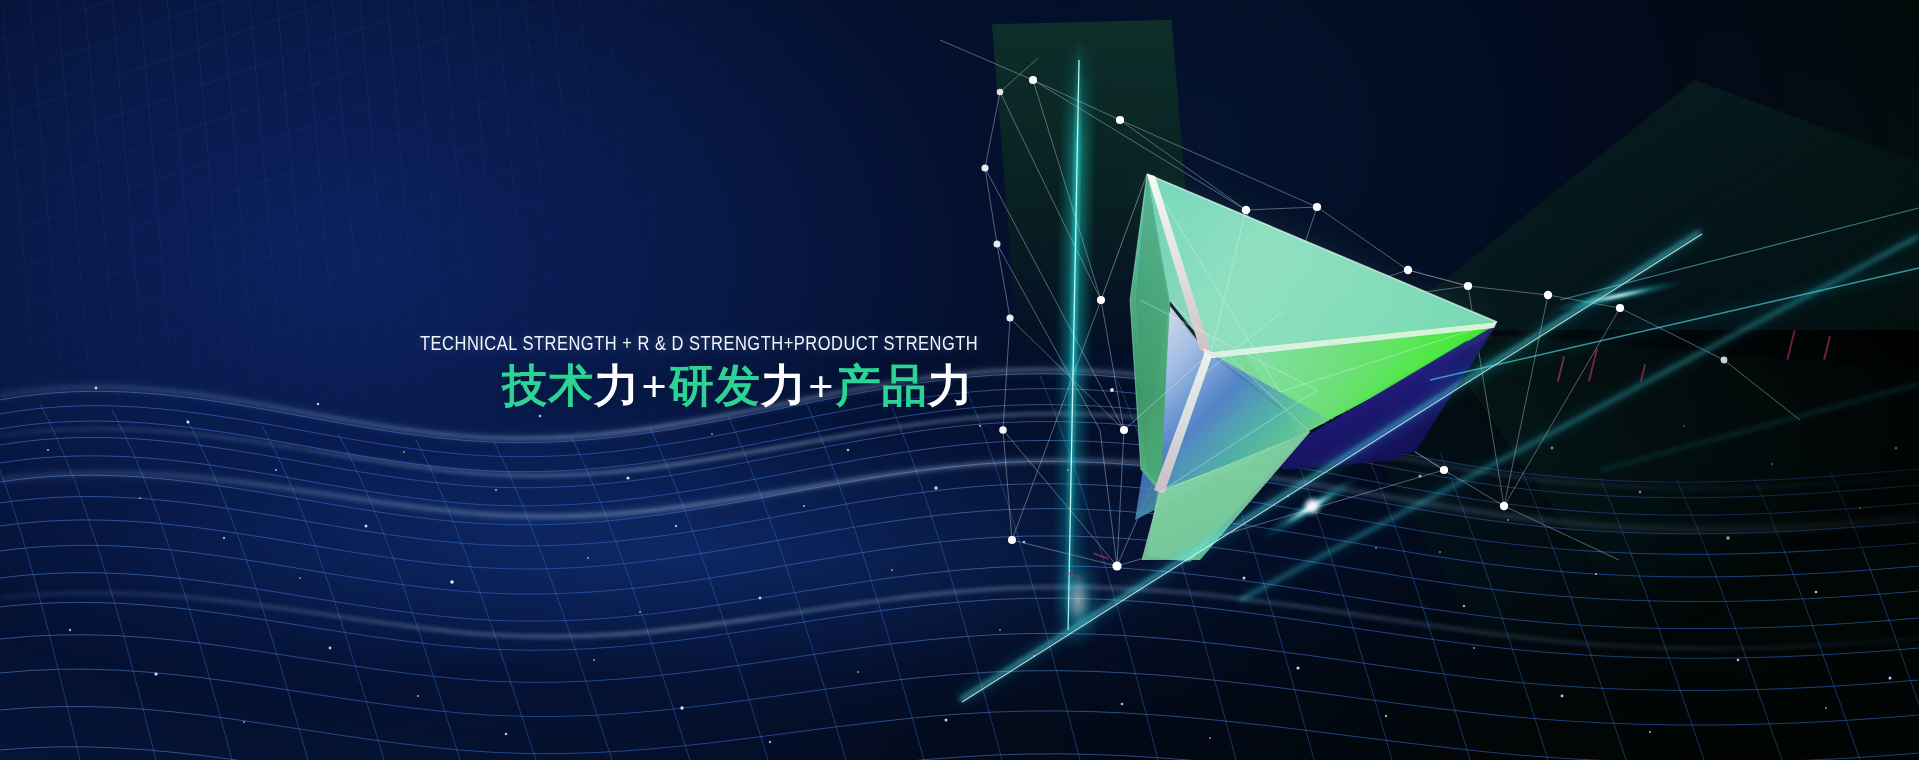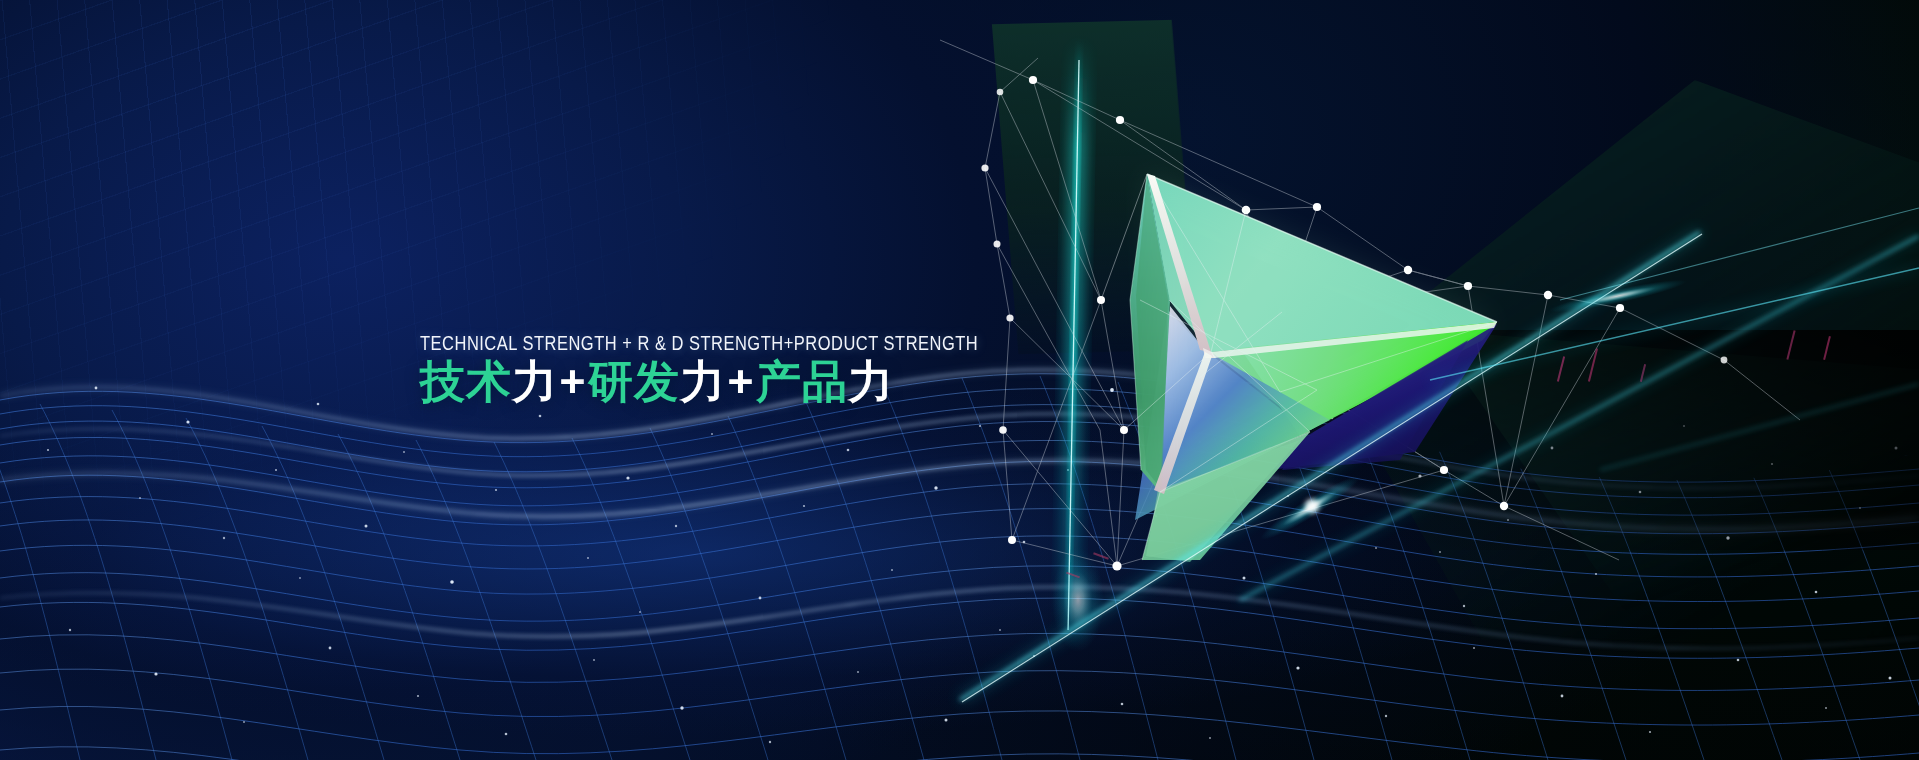--- a/index.html
+++ b/index.html
@@ -73,28 +73,29 @@
     letter-spacing:.6px;
     color:#f2f5fb;
     white-space:nowrap;
     transform:scaleX(.845);
     transform-origin:0 50%;
     text-shadow:0 0 10px rgba(160,200,255,.35);
     margin:0 0 7px 2px;
     font-weight:400;
   }
   #cn{
-    font-family:Liberation Mono, monospace;
+    font-family:Liberation Serif, serif;
     font-size:45px;
     font-weight:bold;
     letter-spacing:1px;
     white-space:nowrap;
-    margin:2px;
+    margin:8px;
     line-height:1.06;
     text-shadow:0 2px 14px rgba(0,20,50,.75);
+    text-align:center;
   }
   #cn .g{color:#2dd395;}
   #cn .w{color:#ffffff;}
   #cn .p{color:#ffffff;padding:0 1px;}
 </style>
 </head>
 <body>
 
 <div id="banner">
 

